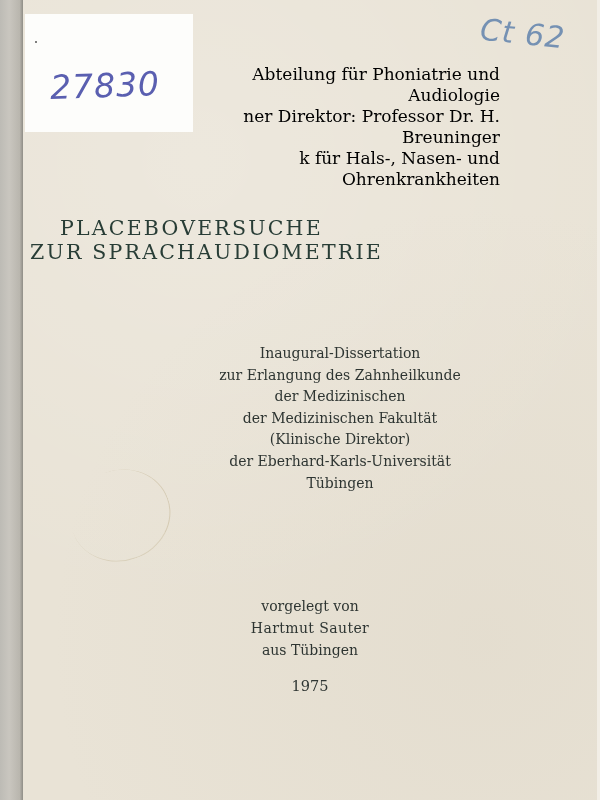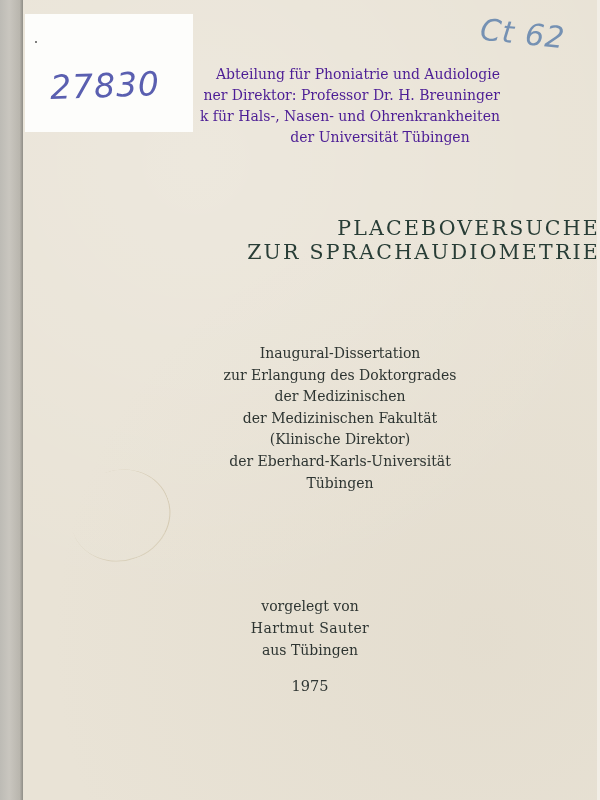--- a/index.html
+++ b/index.html
@@ -41,25 +41,25 @@
     .inv-number {
       left: 50px; top: 66px; font-size: 33px; font-weight: 300; color: #5a5fb0;
       transform: rotate(-2deg);
     }
     .shelf-mark {
       left: 480px; top: 16px; font-size: 30px; color: #7591b3;
       transform: rotate(6deg);
     }
     .header-block {
       position: absolute; left: 160px; top: 64px; width: 340px;
-      text-align: right; color: #4c1d95; font-size: 14px; line-height: 21px;
+      text-align: right; color: #000000; font-size: 17px; line-height: 21px;
     }
     .header-block .centered { text-align: center; padding-left: 100px; }
     .title {
-      position: absolute; left: 0; width: 600px; text-align: right;
+      position: absolute; left: 0; width: 600px; text-align: left;
       color: #283d36; font-size: 20.5px; letter-spacing: 2.2px; font-weight: normal;
     }
     .title-1 { top: 216px; padding-left: 60px; box-sizing: border-box; }
     .title-2 { top: 240px; padding-left: 30px; box-sizing: border-box; }
     .body-block {
       position: absolute; left: 200px; top: 343px; width: 280px;
       text-align: center; color: #2e3532; font-size: 14px; line-height: 21.6px;
     }
     .author-block {
       position: absolute; left: 200px; top: 595px; width: 220px;
@@ -93,29 +93,28 @@
   <div class="sticker-dot"></div>
 </div>
 
 <div class="handwritten inv-number">27830</div>
 <div class="handwritten shelf-mark">Ct 62</div>
 
 <div class="header-block">
   <div>Abteilung für Phoniatrie und Audiologie</div>
   <div>ner Direktor: Professor Dr. H. Breuninger</div>
   <div>k für Hals-, Nasen- und Ohrenkrankheiten</div>
-  <div class="centered">der Universität Tübingen</div>
 </div>
 
 <div class="title title-1">PLACEBOVERSUCHE</div>
 <div class="title title-2">ZUR SPRACHAUDIOMETRIE</div>
 
 <div class="body-block">
   <div>Inaugural-Dissertation</div>
-  <div>zur Erlangung des Doktorgrades</div>
+  <div>zur Erlangung des Zahnheilkunde</div>
   <div>der Medizinischen</div>
   <div>der Medizinischen Fakultät</div>
   <div>(Klinische Direktor)</div>
   <div>der Eberhard-Karls-Universität</div>
   <div>Tübingen</div>
 </div>
 
 <div class="author-block">
   <div>vorgelegt von</div>
   <div class="author-name">Hartmut Sauter</div>

